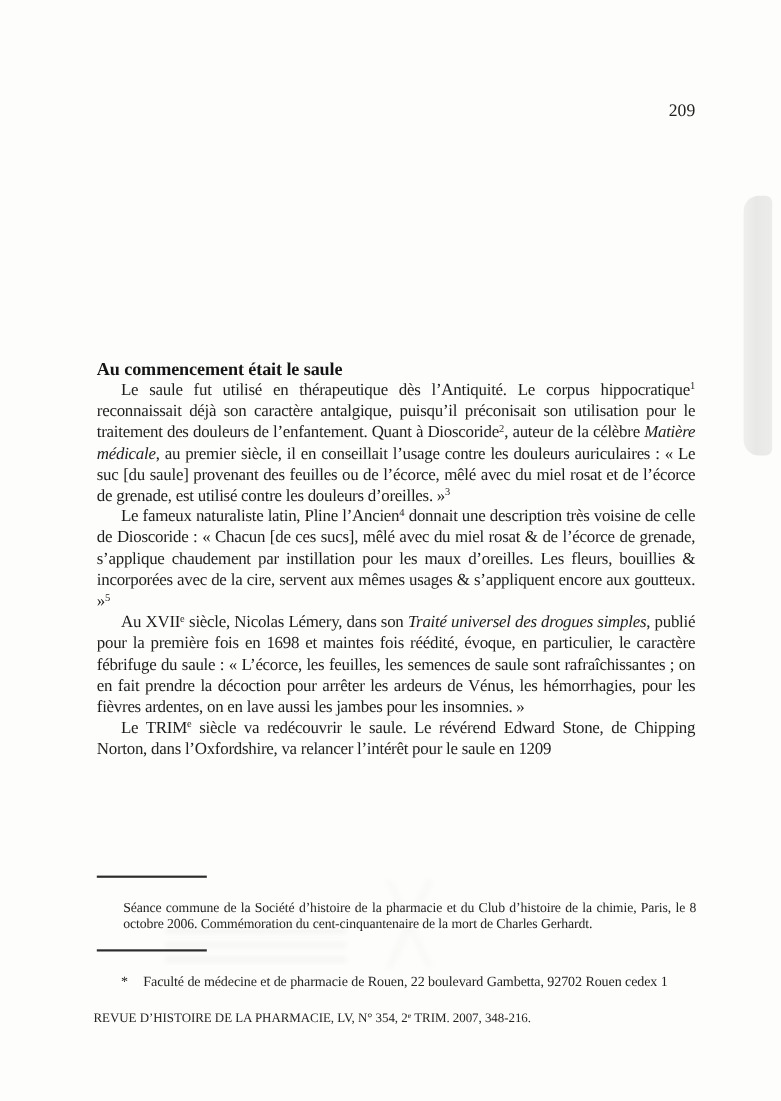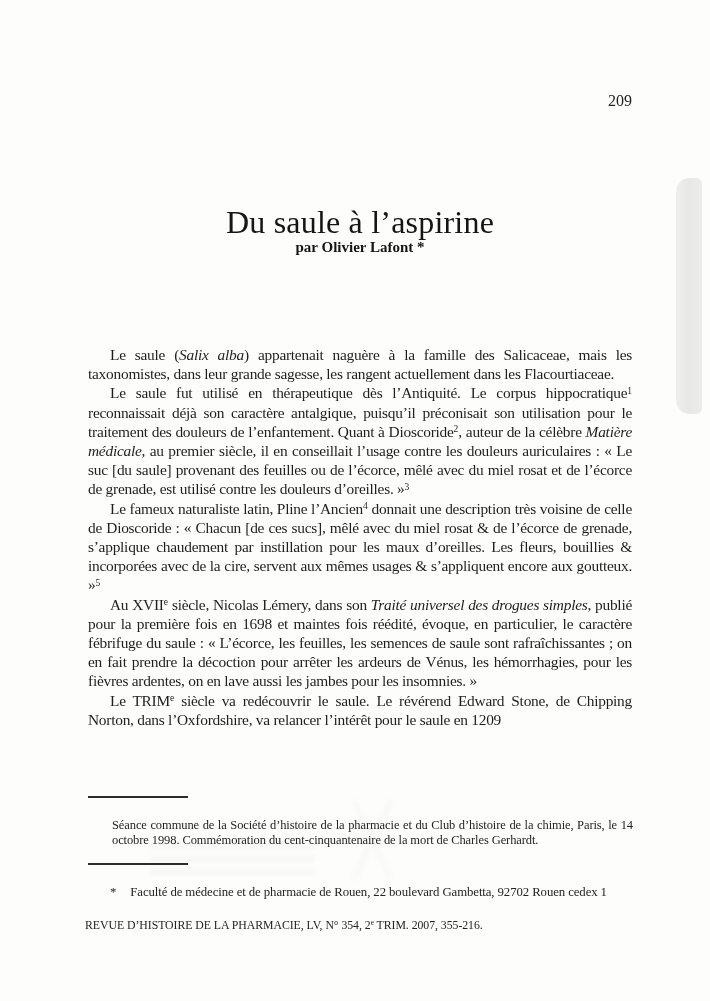--- a/index.html
+++ b/index.html
@@ -163,39 +163,37 @@
 <body>
 
 <div class="page">
 
   <div class="page-number">209</div>
 
   <div class="scan-strip"></div>
   <div class="ghost-smudge ghost-a"></div>
   <div class="ghost-smudge ghost-b"></div>
 
-  <h1 class="title">Du saule à l’aspirine</h1>
-
-  <div class="byline">par Olivier Lafont *</div>
 
 
+  <h2 class="section-heading">Au commencement était le saule</h2>
+
   <div class="body-text">
-    <p><span>Le saule (</span><em>Salix alba</em><span>) appartenait naguère à la famille des Salicaceae, mais les taxonomistes, dans leur grande sagesse, les rangent actuellement dans les Flacourtiaceae.</span></p>
     <p><span>Le saule fut utilisé en thérapeutique dès l’Antiquité. Le corpus hippocratique</span><sup>1</sup><span> reconnaissait déjà son caractère antalgique, puisqu’il préconisait son utilisation pour le traitement des douleurs de l’enfantement. Quant à Dioscoride</span><sup>2</sup><span>, auteur de la célèbre </span><em>Matière médicale</em><span>, au premier siècle, il en conseillait l’usage contre les douleurs auriculaires : « Le suc [du saule] provenant des feuilles ou de l’écorce, mêlé avec du miel rosat et de l’écorce de grenade, est utilisé contre les douleurs d’oreilles. »</span><sup>3</sup></p>
     <p><span>Le fameux naturaliste latin, Pline l’Ancien</span><sup>4</sup><span> donnait une description très voisine de celle de Dioscoride : « Chacun [de ces sucs], mêlé avec du miel rosat &amp; de l’écorce de grenade, s’applique chaudement par instillation pour les maux d’oreilles. Les fleurs, bouillies &amp; incorporées avec de la cire, servent aux mêmes usages &amp; s’appliquent encore aux goutteux. »</span><sup>5</sup></p>
     <p><span>Au XVII</span><sup>e</sup><span> siècle, Nicolas Lémery, dans son </span><em>Traité universel des drogues simples</em><span>, publié pour la première fois en 1698 et maintes fois réédité, évoque, en particulier, le caractère fébrifuge du saule : « L’écorce, les feuilles, les semences de saule sont rafraîchissantes ; on en fait prendre la décoction pour arrêter les ardeurs de Vénus, les hémorrhagies, pour les fièvres ardentes, on en lave aussi les jambes pour les insomnies. »</span></p>
     <p><span>Le TRIM</span><sup>e</sup><span> siècle va redécouvrir le saule. Le révérend Edward Stone, de Chipping Norton, dans l’Oxfordshire, va relancer l’intérêt pour le saule en 1209</span></p>
   </div>
 
   <div class="footnote-rule rule-1"></div>
 
-  <div class="seance-footnote">Séance commune de la Société d’histoire de la pharmacie et du Club d’histoire de la chimie, Paris, le 14 octobre 1998. Commémoration du cent-cinquantenaire de la mort de Charles Gerhardt.</div>
+  <div class="seance-footnote">Séance commune de la Société d’histoire de la pharmacie et du Club d’histoire de la chimie, Paris, le 8 octobre 2006. Commémoration du cent-cinquantenaire de la mort de Charles Gerhardt.</div>
 
   <div class="footnote-rule rule-2"></div>
 
   <div class="asterisk-footnote">
     <span class="marker">*</span>
     <span>Faculté de médecine et de pharmacie de Rouen, 22 boulevard Gambetta, 92702 Rouen cedex 1</span>
   </div>
 
-  <div class="journal-line"><span>REVUE D’HISTOIRE DE LA PHARMACIE, LV, N° 354, 2</span><sup>e</sup><span> TRIM. 2007, 355-216.</span></div>
+  <div class="journal-line"><span>REVUE D’HISTOIRE DE LA PHARMACIE, LV, N° 354, 2</span><sup>e</sup><span> TRIM. 2007, 348-216.</span></div>
 
 </div>
 
 </body></html>

